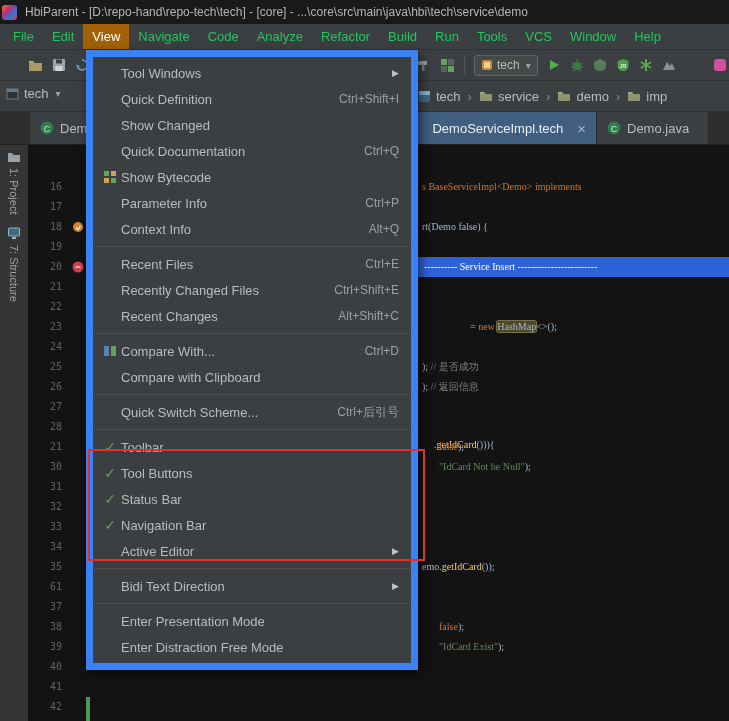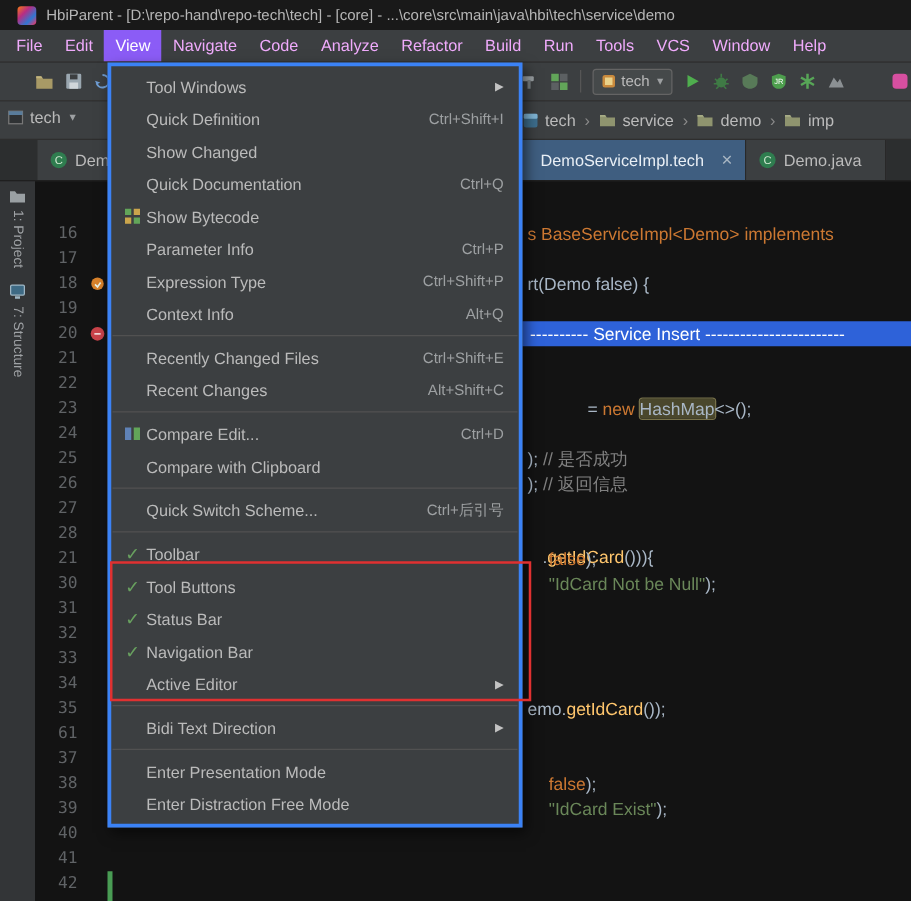--- a/index.html
+++ b/index.html
@@ -1,27 +1,27 @@
 <!DOCTYPE html>
 <html><head>
 <meta charset="utf-8">
 <style>
   * { margin:0; padding:0; box-sizing:border-box; }
   html,body { width:729px; height:721px; }
   body { font-family:"Liberation Sans", sans-serif; background:#131313; position:relative; overflow:hidden; }
 
   
-  .titlebar { position:absolute; left:0; top:0; width:100%; height:24px; background:#191919; display:flex; align-items:center; padding:0 14px; gap:8px; z-index:5;}
+  .titlebar { position:absolute; left:0; top:0; width:100%; height:24px; background:#191919; display:flex; align-items:center; padding:0 2px; gap:8px; z-index:5;}
   .app-icon { width:15px; height:15px; border-radius:3px; background:linear-gradient(135deg,#f97a12,#b92d82 35%,#3177d2 70%,#fe315d); flex:0 0 auto;}
   .title-text { color:#b6b6b6; font-size:12px; white-space:nowrap; overflow:hidden; }
 
   
   .menubar { position:absolute; left:0; top:24px; width:100%; height:26px; background:#3c3f41; border-bottom:1px solid #323232; display:flex; align-items:stretch; padding-left:4px; z-index:5;}
-  .mb-item { color:#f0abfc; font-size:13px; padding:0 9px; display:flex; align-items:center; cursor:default;}
-  .mb-item.active { background:#8b5cf6; color:#ffffff; }
+  .mb-item { color:#22c55e; font-size:13px; padding:0 9px; display:flex; align-items:center; cursor:default;}
+  .mb-item.active { background:#a16207; color:#ffffff; }
 
   
   .toolbar { position:absolute; left:0; top:50px; width:100%; height:31px; background:#3c3f41; border-bottom:1px solid #323232; z-index:4;}
   .toolbar-left { position:absolute; left:28px; top:0; height:100%; display:flex; align-items:center; gap:9px;}
   .toolbar-right { position:absolute; left:416px; top:0; height:100%; display:flex; align-items:center; gap:9px;}
   .tb-sep { width:1px; height:18px; background:#565656; }
   .icn { display:inline-flex; align-items:center; justify-content:center; }
   .run-combo { display:flex; align-items:center; gap:4px; background:#45494a; border:1px solid #646464; border-radius:3px; height:21px; padding:0 6px; color:#bbbbbb; font-size:12px;}
   .cmb-arrow { color:#9da0a2; font-size:10px; margin-left:2px;}
   .record-slot { position:absolute; right:2px; top:8px; }
@@ -43,30 +43,30 @@
   .tab .close { color:#a9b7c3; font-size:15px; margin-left:8px; line-height:1; }
 
   
   .stripe { position:absolute; left:0; top:145px; width:28px; height:576px; background:#333537; display:flex; flex-direction:column; align-items:center; gap:12px; padding-top:6px; z-index:3;}
   .stripe-btn { display:flex; flex-direction:column; align-items:center; gap:5px; }
   .stripe-label { writing-mode:vertical-rl; font-size:11px; color:#9fa2a5; }
 
   
   .editor { position:absolute; left:28px; top:145px; width:701px; height:576px; background:#131313; overflow:hidden; z-index:1;}
   .crow { position:absolute; left:0; width:100%; height:20px; }
-  .lnum { position:absolute; left:0; top:0; width:34px; text-align:right; color:#606366; font-family:"DejaVu Sans Mono",monospace; font-size:13px; line-height:20px;}
+  .lnum { position:absolute; left:0; top:0; width:34px; text-align:right; color:#606366; font-family:"DejaVu Sans Mono",monospace; font-size:10px; line-height:20px;}
   .gicon { position:absolute; left:44px; top:4px; width:12px; height:12px; }
   .cband { position:absolute; left:120px; right:0; top:0; height:20px; background:#2e62d9; }
-  .ctext { position:absolute; top:0; font-family:Liberation Sans, sans-serif; font-size:14px; line-height:20px; white-space:pre;}
+  .ctext { position:absolute; top:0; font-family:Liberation Serif, serif; font-size:10px; line-height:20px; white-space:pre;}
   .tk-plain{color:#a9b7c6}.tk-kw{color:#cc7832}.tk-str{color:#6a8759}.tk-cmt{color:#808080}.tk-method{color:#ffc66d}.tk-band{color:#ffffff}
   .tk-hl { background:#4a472c; box-shadow:0 0 0 1px #77714a; border-radius:2px; }
   .vcs-strip { position:absolute; left:58px; top:552px; width:4px; height:26px; background:#499c54; }
 
   
-  .menu { position:absolute; left:86px; top:50px; width:332px; background:#3c3f41; border:3px solid #3b82f6; box-shadow:3px 4px 10px rgba(0,0,0,.55); padding:3px 0; z-index:100;}
+  .menu { position:absolute; left:86px; top:50px; width:332px; background:#3c3f41; border:7px solid #3b82f6; box-shadow:3px 4px 10px rgba(0,0,0,.55); padding:3px 0; z-index:100;}
   .mi { height:26px; display:flex; align-items:center; padding:0 12px 0 6px; font-size:13px; color:#bbbbbb; cursor:default;}
   .mi-gutter { width:22px; flex:0 0 auto; display:flex; align-items:center; justify-content:center; }
   .mi-check { color:#68a05f; font-size:14px; }
   .mi-label { flex:0 0 auto; }
   .mi-spacer { flex:1; }
   .mi-short { color:#9da0a2; font-size:12px; }
   .mi-sub { color:#c3c3c3; font-size:9px; margin-left:8px; width:10px; text-align:right; }
   .msep { height:1px; background:#515151; margin:4px 1px; }
 
   
@@ -434,52 +434,52 @@
       <span class="mi-spacer"></span>
     </div>
     <div class="mi">
       <span class="mi-gutter"></span>
       <span class="mi-label">Parameter Info</span>
       <span class="mi-spacer"></span>
       <span class="mi-short">Ctrl+P</span>
     </div>
     <div class="mi">
       <span class="mi-gutter"></span>
-      <span class="mi-label">Expression Type</span>
-      <span class="mi-spacer"></span>
-      <span class="mi-short">Ctrl+Shift+P</span>
-    </div>
-    <div class="mi">
-      <span class="mi-gutter"></span>
       <span class="mi-label">Context Info</span>
       <span class="mi-spacer"></span>
       <span class="mi-short">Alt+Q</span>
     </div>
     <div class="msep"></div>
+    <div class="mi">
+      <span class="mi-gutter"></span>
+      <span class="mi-label">Recent Files</span>
+      <span class="mi-spacer"></span>
+      <span class="mi-short">Ctrl+E</span>
+    </div>
     <div class="mi">
       <span class="mi-gutter"></span>
       <span class="mi-label">Recently Changed Files</span>
       <span class="mi-spacer"></span>
       <span class="mi-short">Ctrl+Shift+E</span>
     </div>
     <div class="mi">
       <span class="mi-gutter"></span>
       <span class="mi-label">Recent Changes</span>
       <span class="mi-spacer"></span>
       <span class="mi-short">Alt+Shift+C</span>
     </div>
     <div class="msep"></div>
     <div class="mi">
       <span class="mi-gutter">
         <svg width="14" height="14">
           <rect x="1" y="2" width="5" height="10" fill="#5f82b6"></rect>
           <rect x="8" y="2" width="5" height="10" fill="#62a559"></rect>
         </svg>
       </span>
-      <span class="mi-label">Compare Edit...</span>
+      <span class="mi-label">Compare With...</span>
       <span class="mi-spacer"></span>
       <span class="mi-short">Ctrl+D</span>
     </div>
     <div class="mi">
       <span class="mi-gutter"></span>
       <span class="mi-label">Compare with Clipboard</span>
       <span class="mi-spacer"></span>
     </div>
     <div class="msep"></div>
     <div class="mi">

